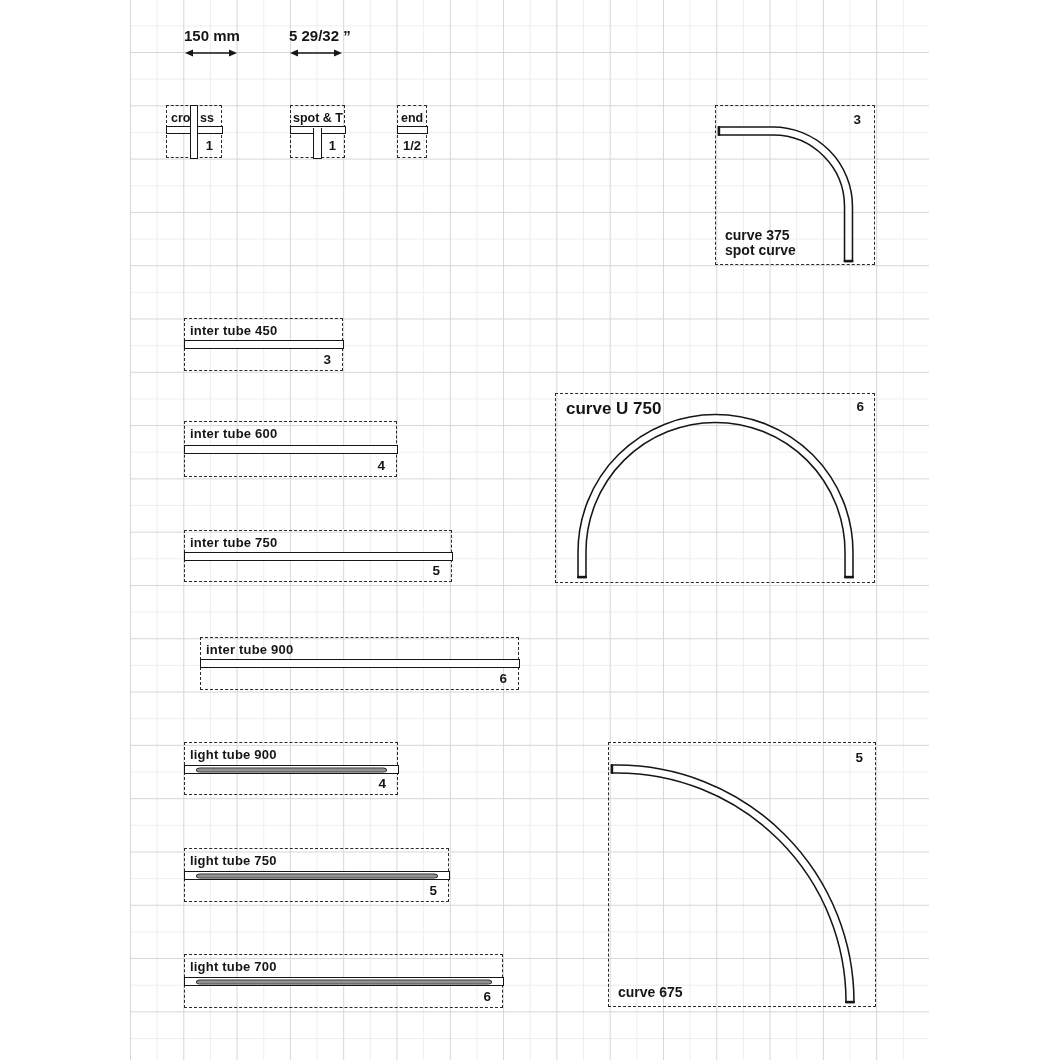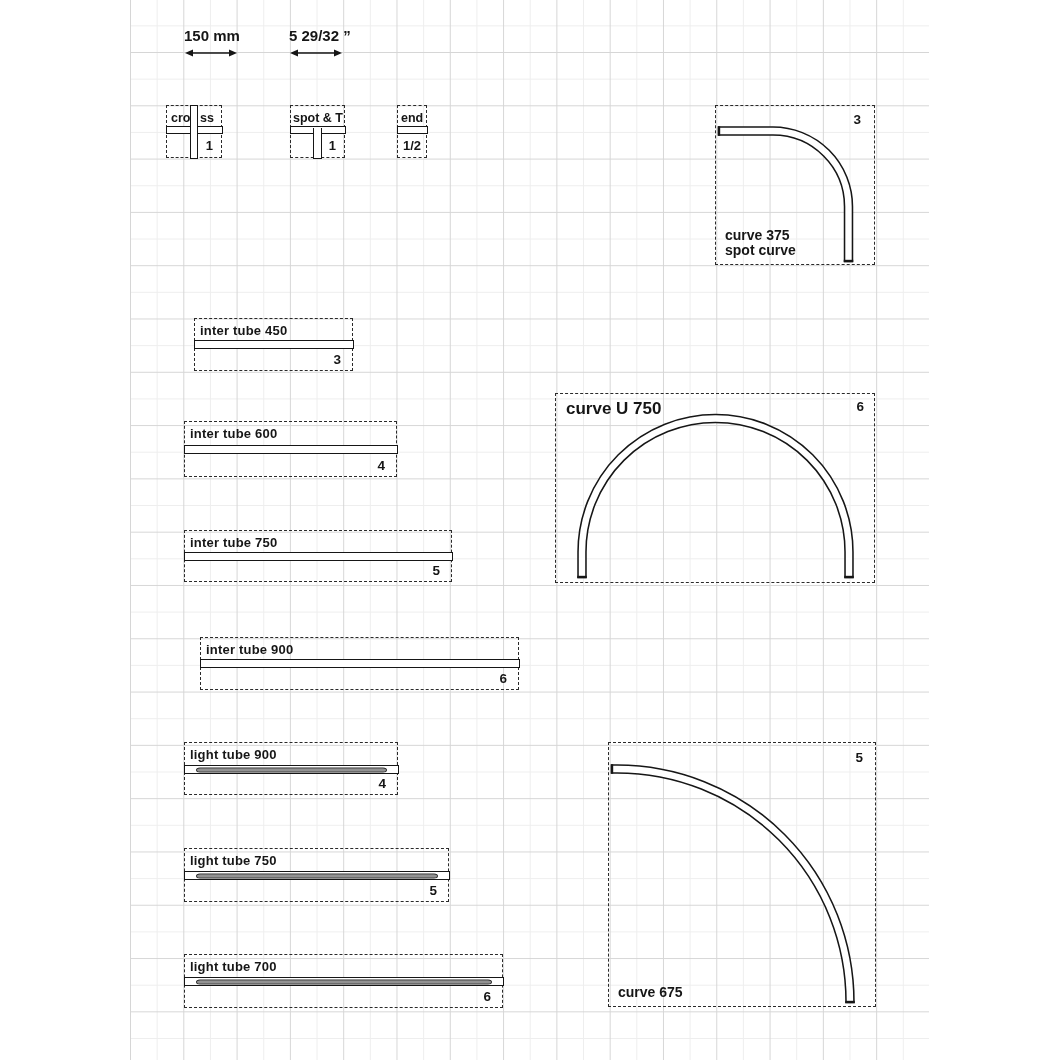--- a/index.html
+++ b/index.html
@@ -82,21 +82,21 @@
     <span class="f-count">1</span>
   </div>
 
   <div class="box" style="left:397px;top:105px;width:30px;height:53px;">
     <div class="hbar"></div>
     <span class="f-label" style="left:3px;">end</span>
     <span class="f-count center">1/2</span>
   </div>
 
 
-  <div class="box" style="left:184px;top:318px;width:159px;height:53px;margin-left:10px;">
+  <div class="box" style="left:184px;top:318px;width:159px;height:53px;">
     <div class="box-label">inter tube 450</div>
     <div class="tube"></div>
     <div class="count">3</div>
   </div>
 
   <div class="box" style="left:184px;top:421px;width:213px;height:56px;">
     <div class="box-label">inter tube 600</div>
     <div class="tube" style="top:23px;"></div>
     <div class="count">4</div>
   </div>

